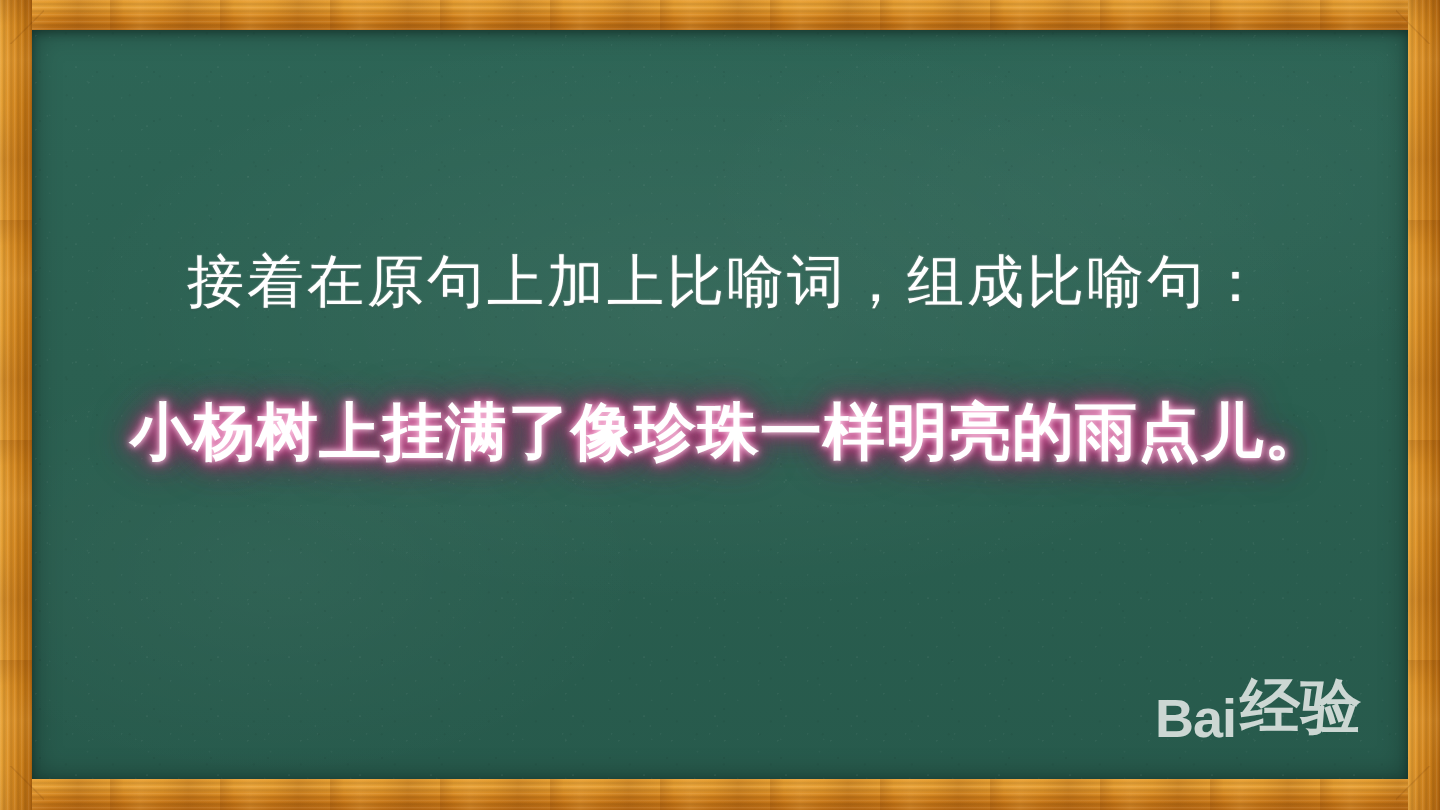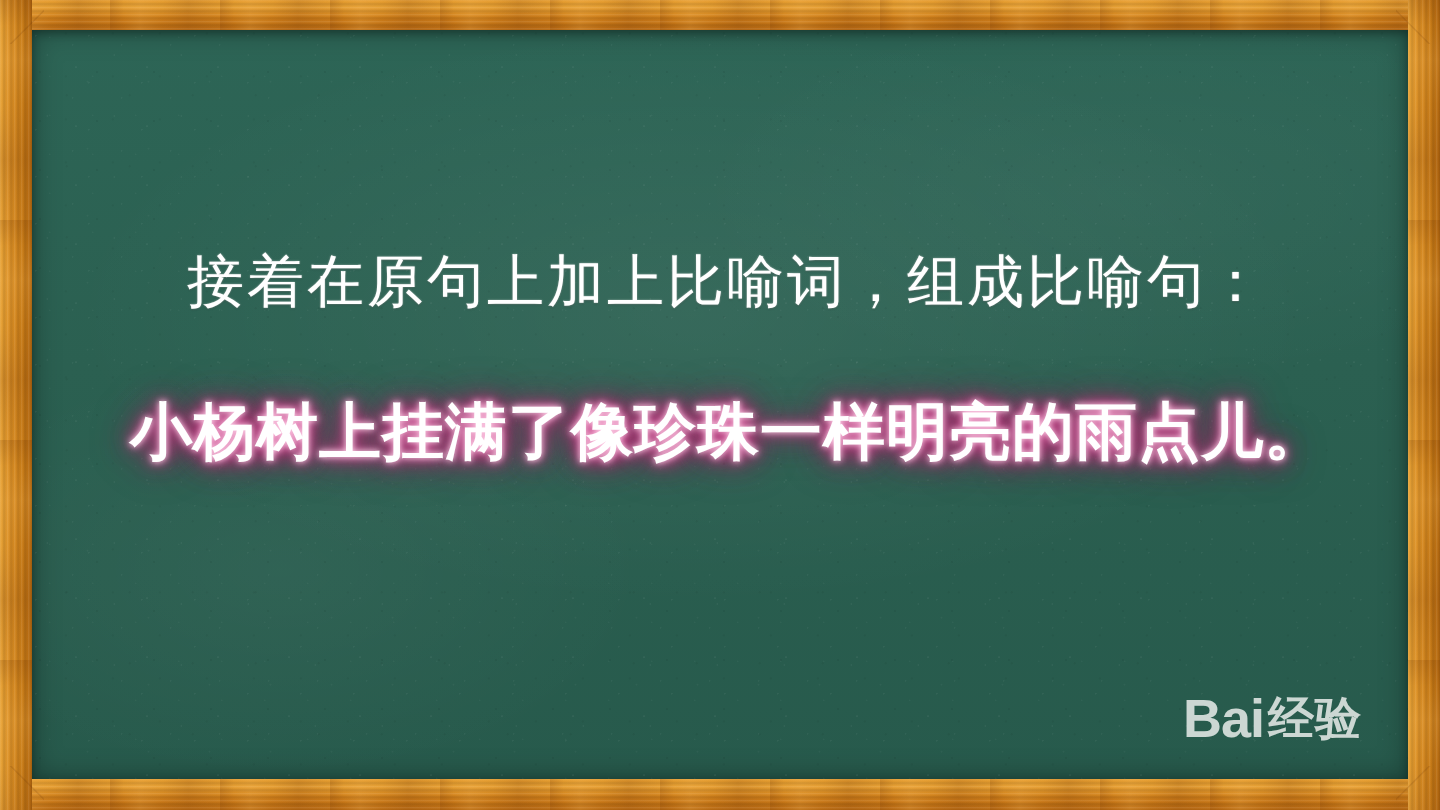--- a/index.html
+++ b/index.html
@@ -178,28 +178,28 @@
   }
   #wm-paw {
     position: relative;
     width: 96px;
     height: 74px;
     margin-left: -4px;
     margin-right: 2px;
   }
   #wm-paw svg { display: block; }
   #wm-jingyan-cn {
-    font-size: 46px;
+    font-size: 60px;
     font-weight: bold;
     color: #e3e9e6;
     line-height: 1;
     position: relative;
     top: -2px;
     letter-spacing: 1px;
-    font-family: Liberation Sans, sans-serif;
+    font-family: Liberation Mono, monospace;
   }
   #wm-url {
     margin-top: 4px;
     font-size: 29px;
     color: #e6ebe8;
     letter-spacing: 0px;
     line-height: 1;
   }
 </style>
 </head>

